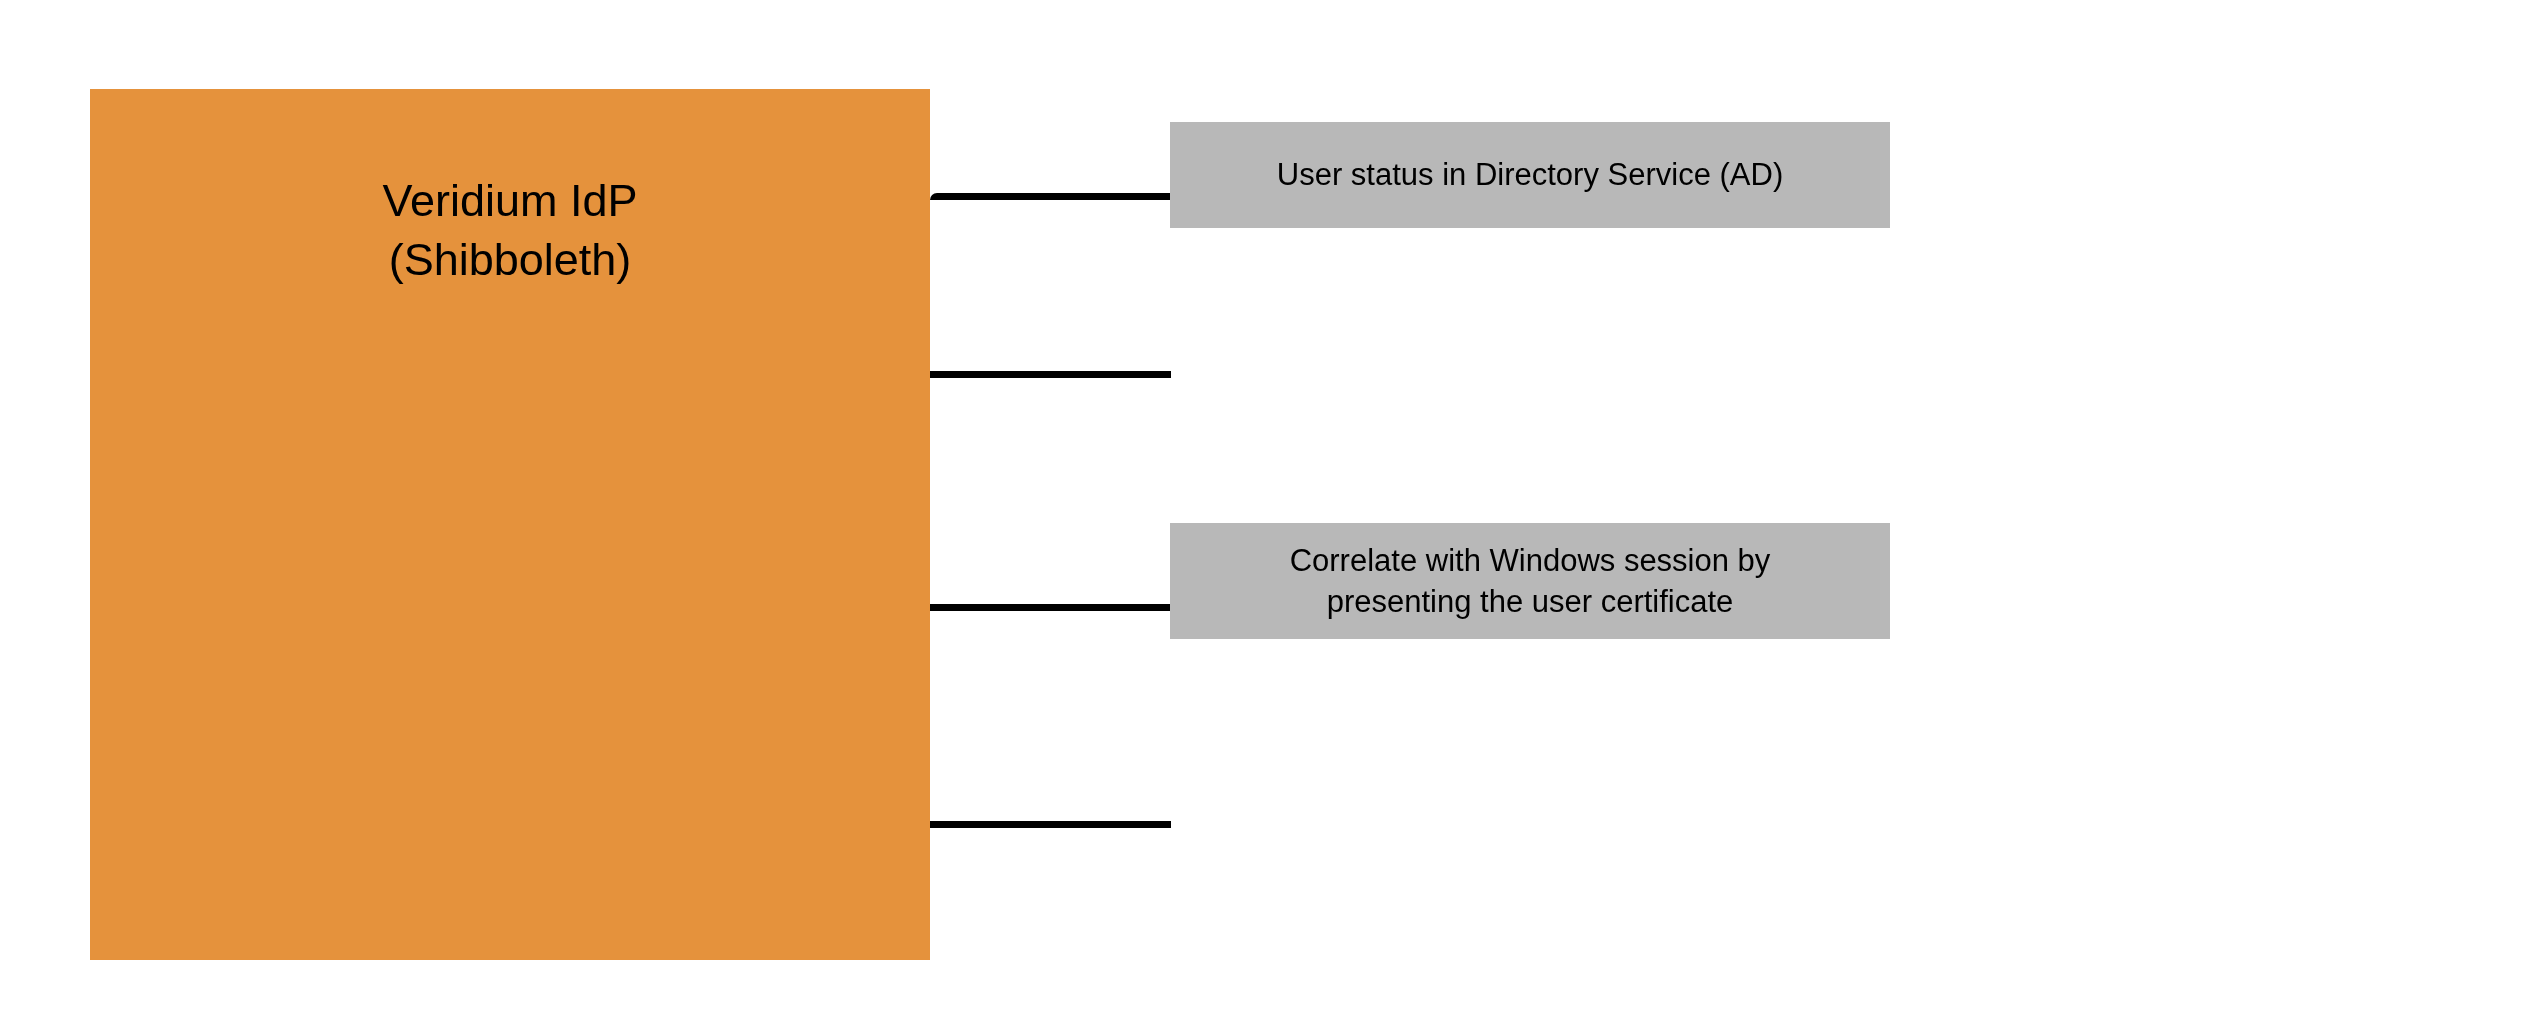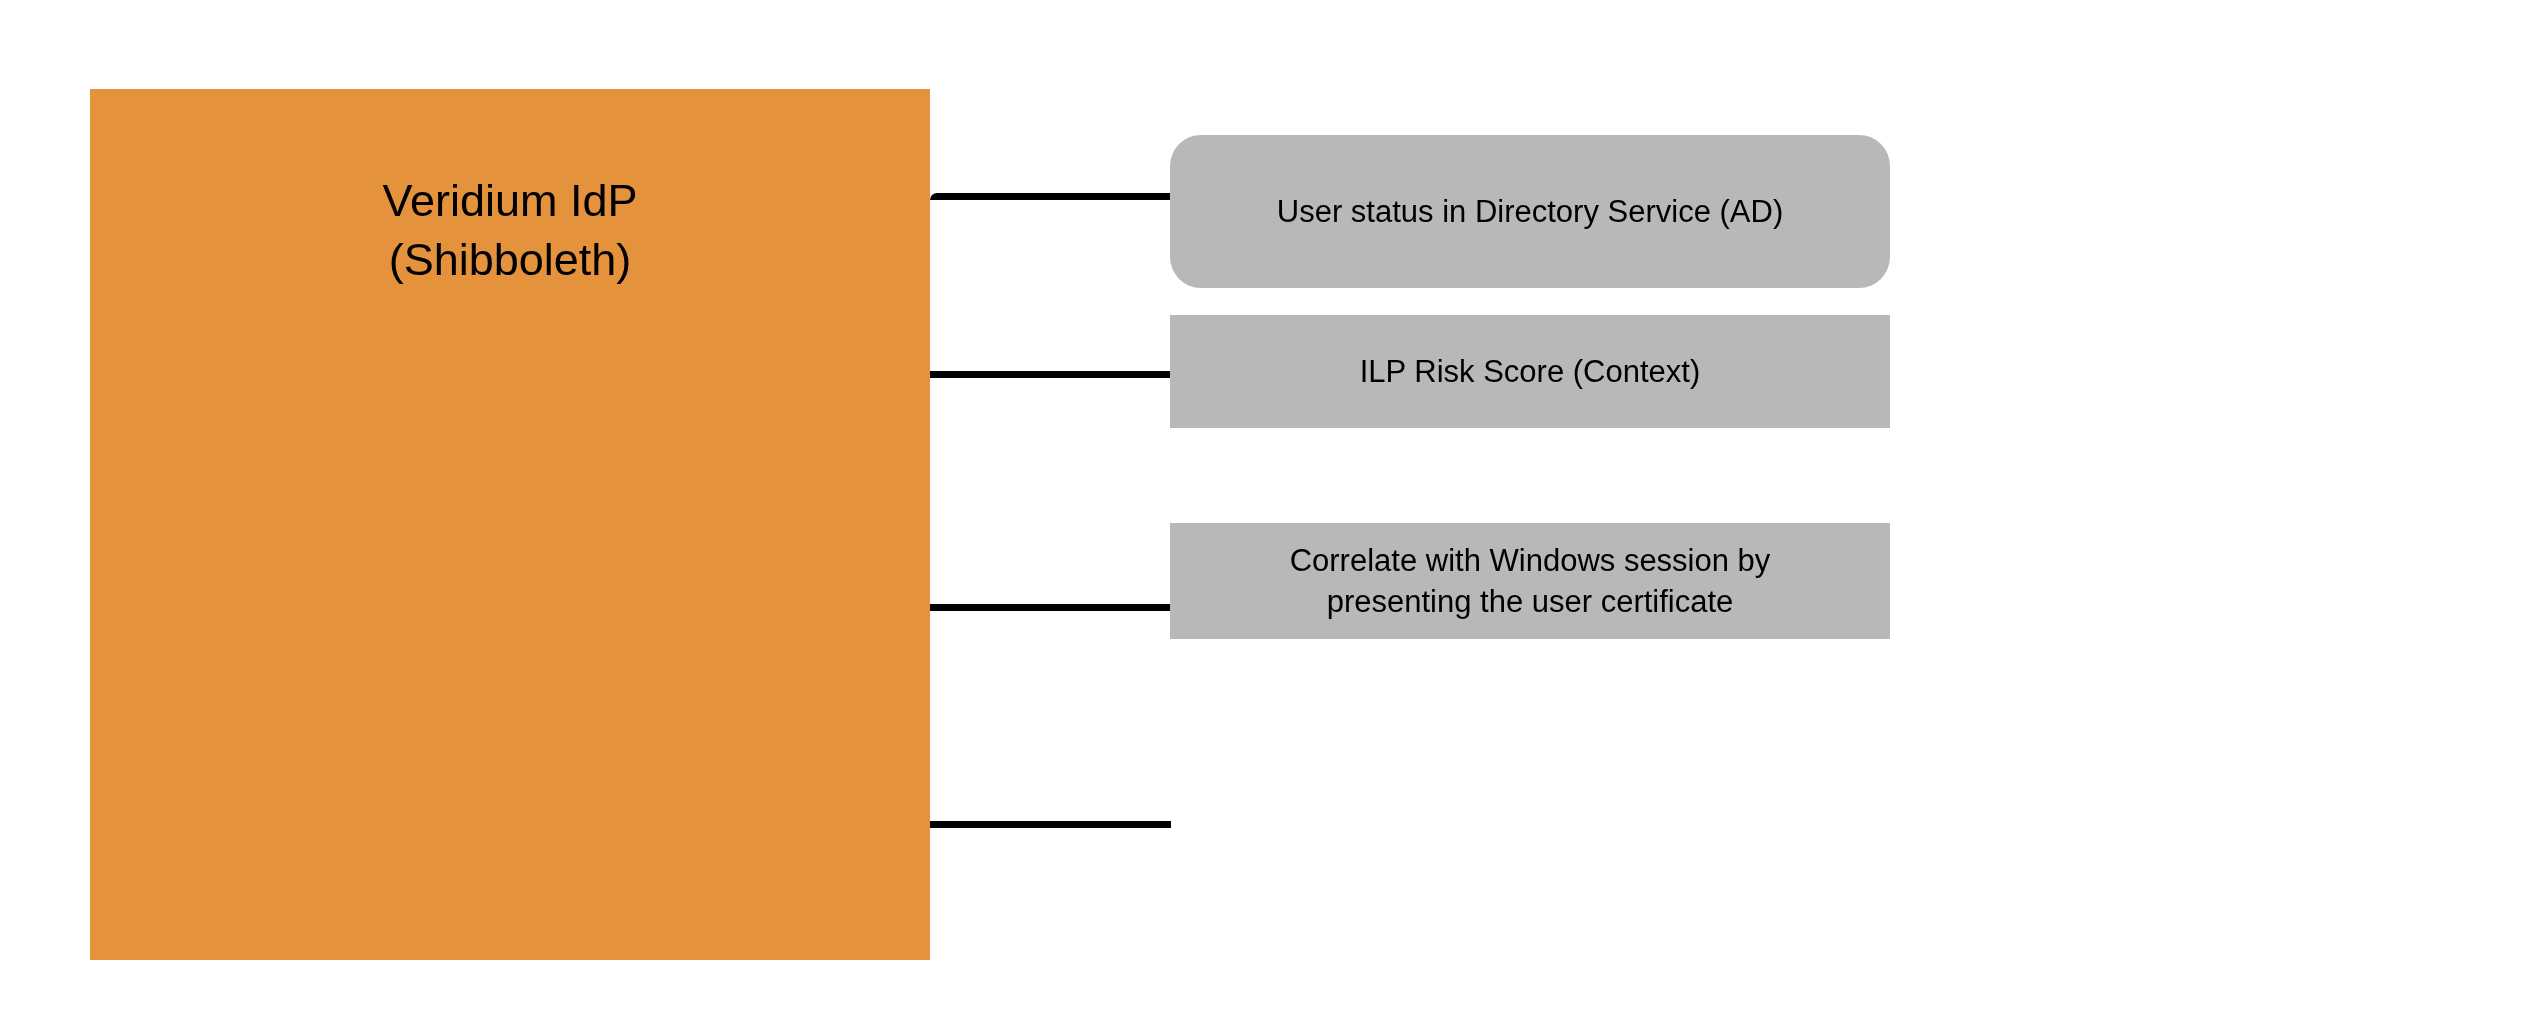--- a/index.html
+++ b/index.html
@@ -56,21 +56,21 @@
   }
   .factor-label {
     color: #000000;
     font-size: 31px;
     line-height: 1.33;
     text-align: center;
     font-family: "Liberation Sans", sans-serif;
     white-space: pre-line;
     padding: 0 6px;
   }
-  .box-1 { top: 135px; height: 153px; border-radius: 31px; }
+  .box-1 { top: 122px; height: 106px; }
   .box-2 { top: 315px; height: 113px; }
   .box-3 { top: 523px; height: 116px; }
   .box-4 { top: 750px; height: 113px; }
 
   
   .connector {
     position: absolute;
     left: 930px;
     width: 241px;
     height: 7px;
@@ -107,23 +107,20 @@
 
   <div class="connector conn-1"></div>
   <div class="connector conn-2"></div>
   <div class="connector conn-3"></div>
   <div class="connector conn-4"></div>
 
   <div class="factor-box box-1">
     <div class="factor-label">User status in Directory Service (AD)</div>
   </div>
 
-  <div class="factor-box box-2">
-    <div class="factor-label">ILP Risk Score (Context)</div>
-  </div>
 
   <div class="factor-box box-3">
     <div class="factor-label">Correlate with Windows session by
 presenting the user certificate</div>
   </div>
 
 
 
 </div>
 

